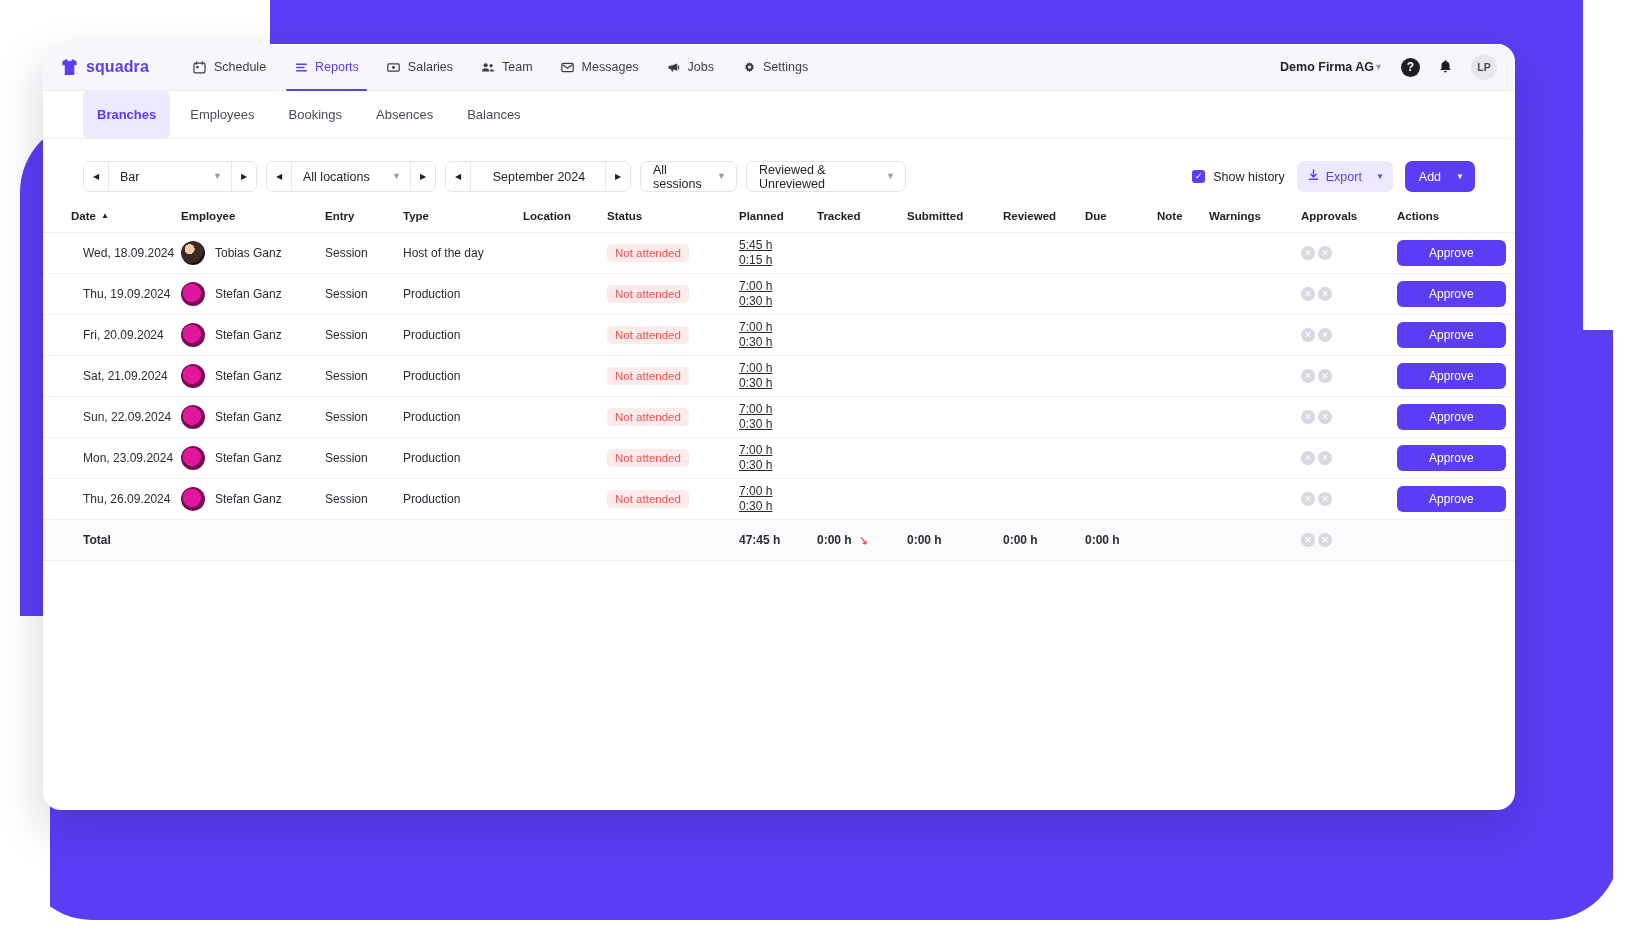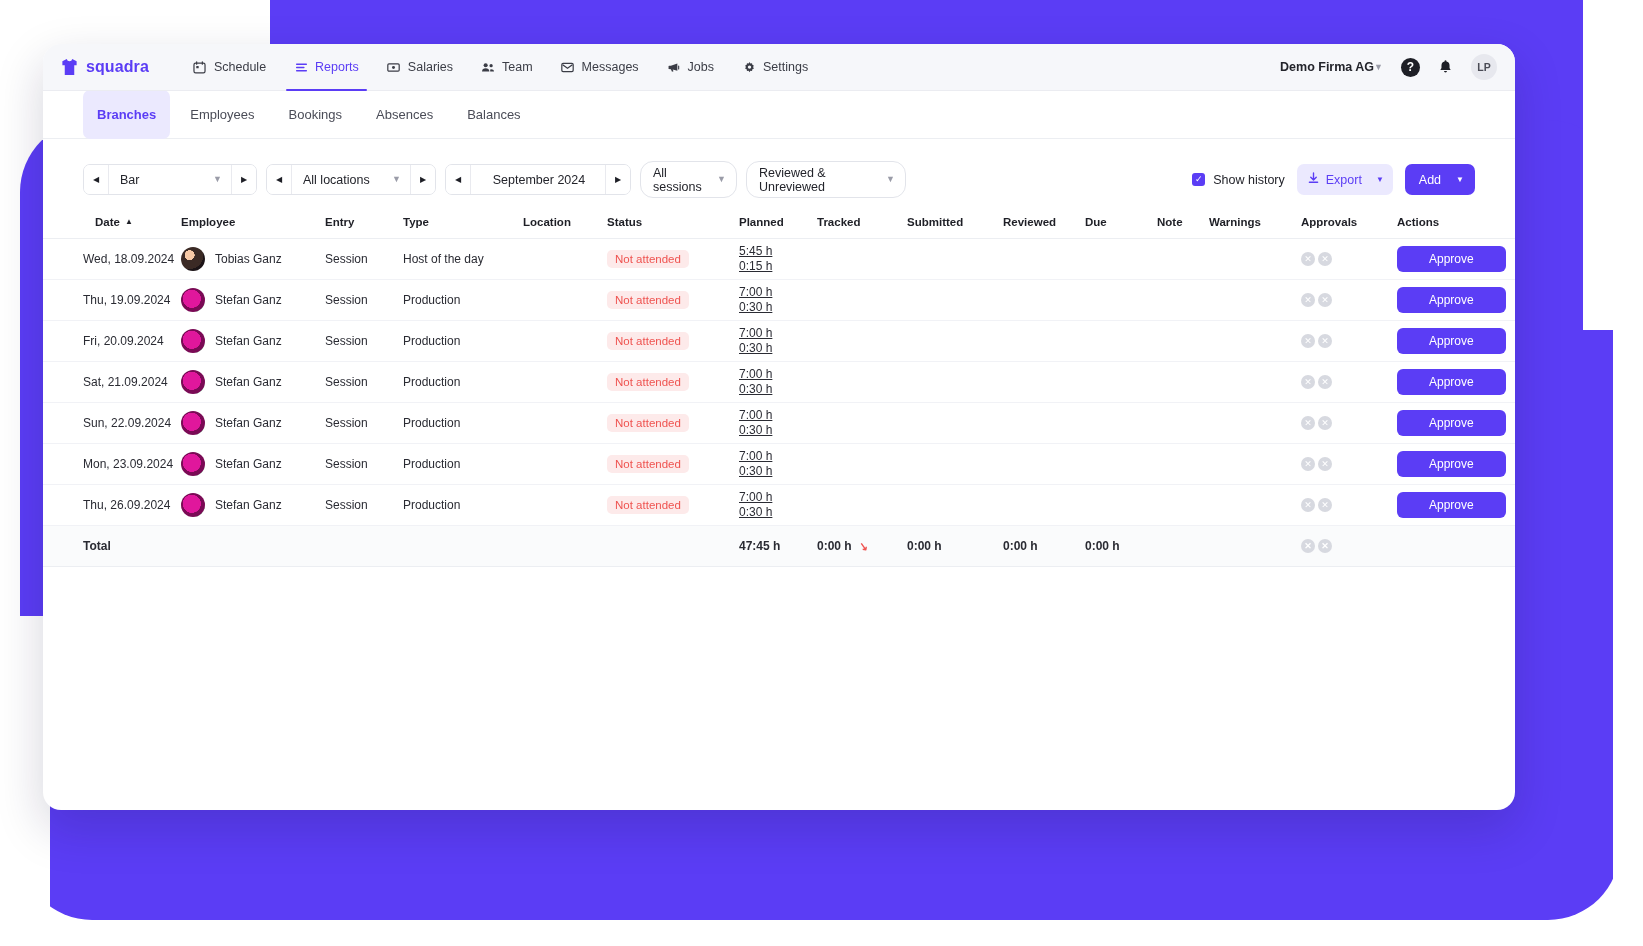--- a/index.html
+++ b/index.html
@@ -157,22 +157,22 @@
     gap: 12px; padding: 0 9px 0 11px; min-width: 80px;
     font-size: 12.5px; color: #23242b; cursor: pointer; background: #fff;
   }
   .sel.w-bar { width: 122px; }
   .sel.w-loc { width: 118px; }
   .sel.w-month { width: 134px; justify-content: center; }
   .chev { color: #9a9ca8; font-size: 9px; line-height: 1; }
 
   .ctrl-single {
     display: flex; align-items: center; justify-content: space-between;
-    border: 1px solid #e2e4ea; border-radius: 13px; background: #fff;
-    height: 37px; padding: 0 10px 0 12px; font-size: 12.5px; color: #23242b;
+    border: 1px solid #e2e4ea; border-radius: 7px; background: #fff;
+    height: 31px; padding: 0 10px 0 12px; font-size: 12.5px; color: #23242b;
     cursor: pointer; gap: 14px;
   }
   .ctrl-single.sessions { width: 97px; }
   .ctrl-single.reviewed { width: 160px; }
 
   .toolbar-right { margin-left: auto; display: flex; align-items: center; gap: 12px; }
   .showhist { display: flex; align-items: center; gap: 8px; font-size: 12.5px; color: #23242b; cursor: pointer;}
   .cbox {
     width: 13px; height: 13px; border-radius: 3px; background: #5b3df5;
     display: flex; align-items: center; justify-content: center;
@@ -195,21 +195,21 @@
 
   
   .table-wrap { flex: 1 1 auto; overflow: hidden; }
   table { width: 100%; border-collapse: collapse; table-layout: fixed; }
   thead th {
     font-size: 11.5px; font-weight: 700; color: #1e1f26;
     text-align: left; padding: 6px 0 10px 0;
     border-bottom: 1px solid #eceef2;
     white-space: nowrap;
   }
-  thead th:first-child { padding-left: 52px; }
+  thead th:first-child { padding-left: 28px; }
   tbody td {
     font-size: 12px; color: #2a2b33;
     padding: 0; height: 41px; vertical-align: middle;
     border-bottom: 1px solid #f1f2f6;
   }
   tbody td:first-child { padding-left: 40px; }
   .sortcaret { display:inline-block; margin-left: 5px; font-size: 8px; color:#1e1f26; vertical-align: 2px;}
 
   .emp { display: flex; align-items: center; gap: 10px; }
   .emp-av { width: 24px; height: 24px; border-radius: 50%; flex: 0 0 auto; overflow:hidden; }

